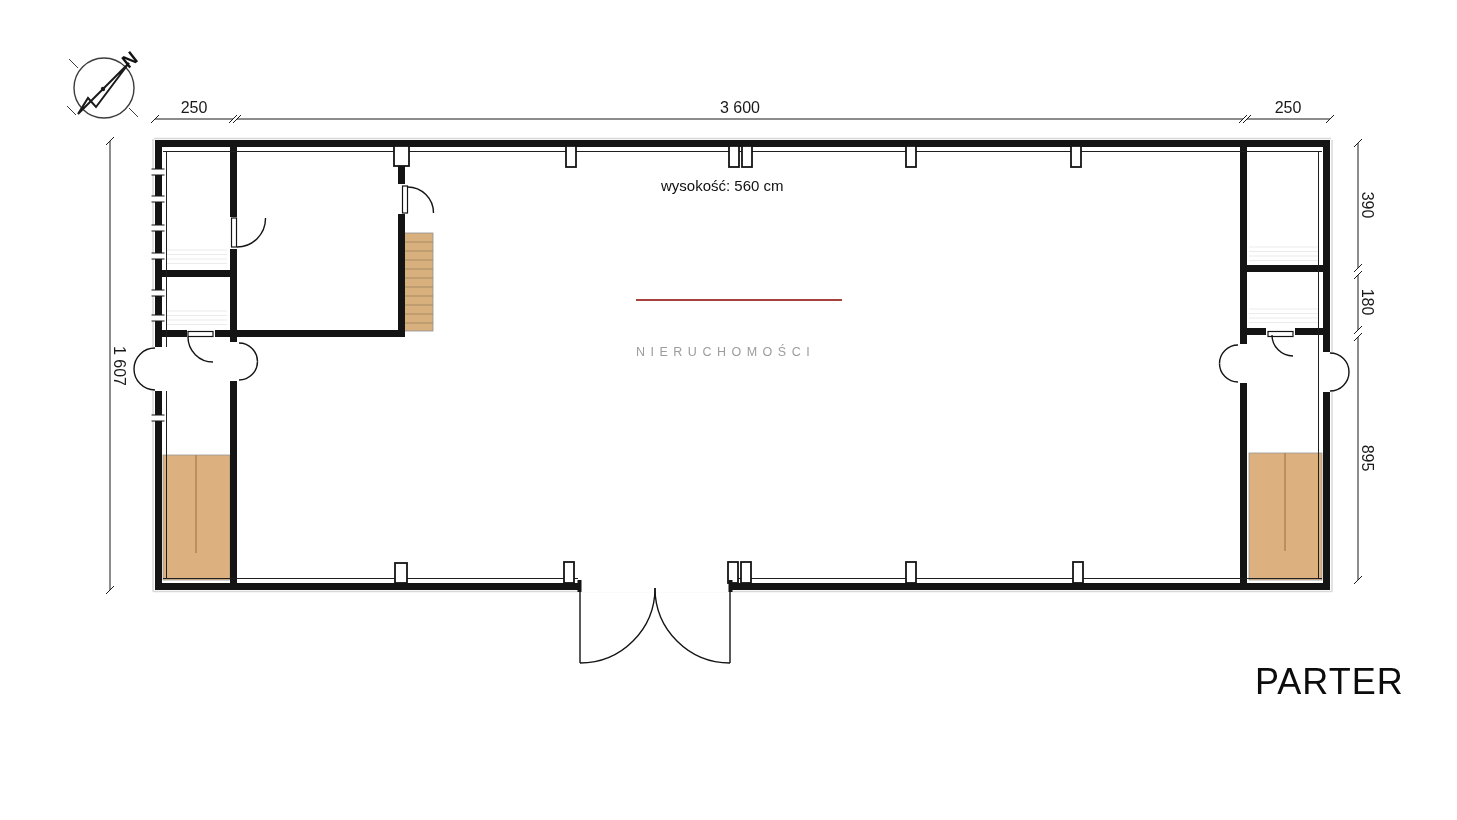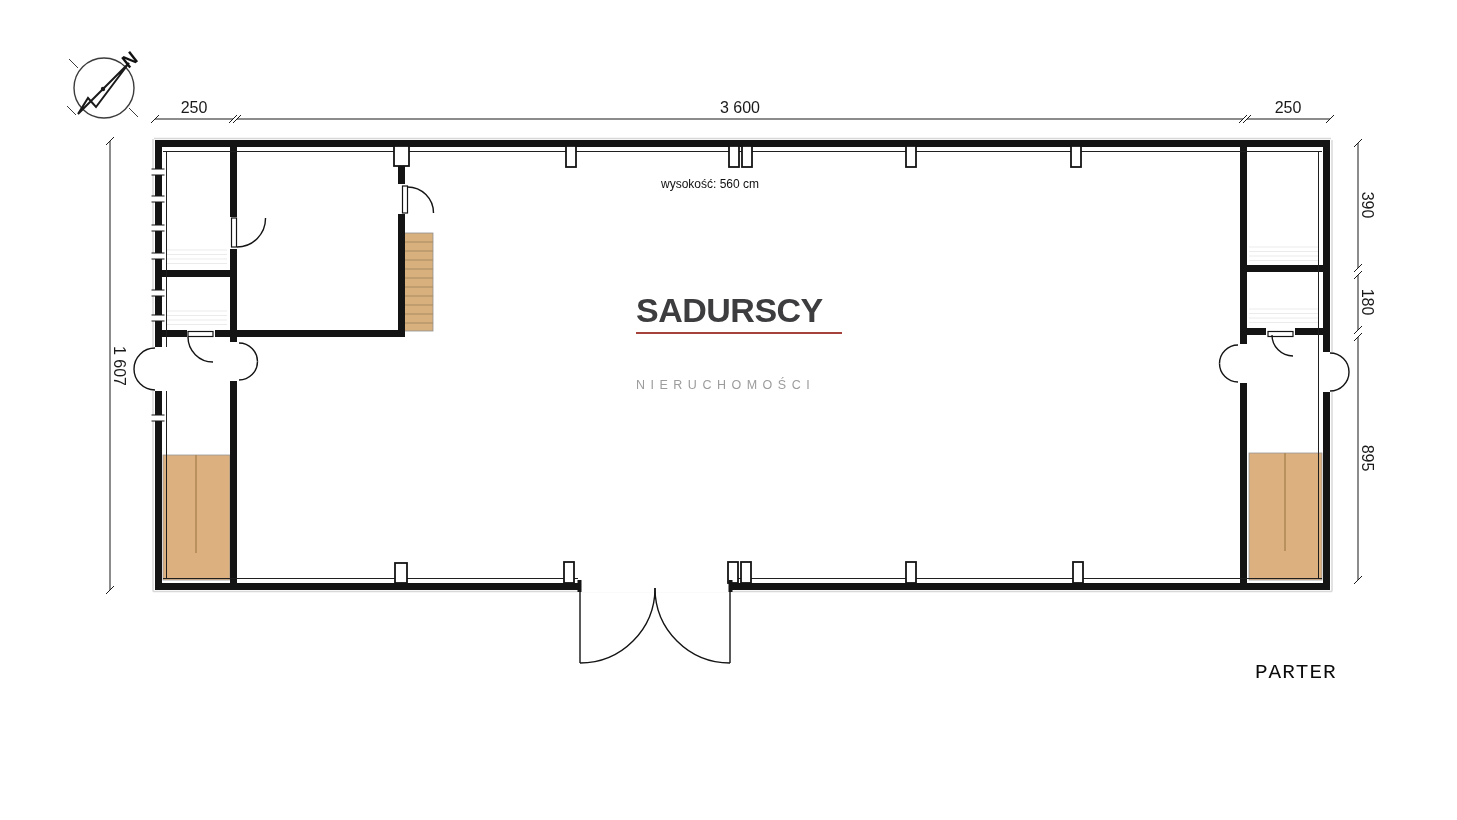--- a/index.html
+++ b/index.html
@@ -8,22 +8,22 @@
   .plan-svg{position:absolute;left:0;top:0;}
   .plan-svg text{font-family:"Liberation Sans",sans-serif;font-size:16px;fill:#1a1a1a;}
 
   .logo{position:absolute;left:636px;top:294px;width:212px;}
   .logo-row{display:flex;align-items:center;}
   .brand{font-size:34px;font-weight:700;color:#3d3d3f;letter-spacing:-0.5px;line-height:33px;}
   .flag{width:26px;height:25px;background:#d8232a;transform:skewX(-24deg);margin-left:8px;}
   .logo-divider{height:2px;background:#a6423c;margin:5px 0 6px;width:206px;}
   .tagline{font-size:12.5px;letter-spacing:5.5px;color:#9c9c9c;white-space:nowrap;margin-top:44px;}
 
-  .height-note{position:absolute;left:661px;top:177px;font-size:12px;color:#101010;}
-  .floor-label{position:absolute;left:1255px;top:661px;font-size:21px;color:#0c0c0c;letter-spacing:1px;font-family:Liberation Mono, monospace;}
+  .height-note{position:absolute;left:661px;top:177px;font-size:15px;color:#101010;}
+  .floor-label{position:absolute;left:1255px;top:661px;font-size:36px;color:#0c0c0c;letter-spacing:1px;}
 </style>
 </head>
 <body>
 
 <div class="canvas">
 
 <svg class="plan-svg" width="1457" height="820" viewBox="0 0 1457 820">
 
   <g stroke="#d8d8d8" stroke-width="1.5">
     <line x1="153" y1="139" x2="153" y2="591.5"></line>
@@ -244,22 +244,19 @@
     <line x1="129" y1="108" x2="138" y2="117" stroke="#3c3c3c" stroke-width="1"></line>
     <path d="M 129 63 L 78 114 L 88 98 L 96 107 Z" fill="#ffffff" stroke="#1a1a1a" stroke-width="2" stroke-linejoin="miter"></path>
     <circle cx="103" cy="89" r="2.2" fill="#1a1a1a"></circle>
     <text x="130" y="66" text-anchor="middle" transform="rotate(-38 130 60)" style="font-size:19px;font-weight:bold;fill:#111;">N</text>
   </g>
 </svg>
 
 <div class="height-note">wysokość: 560 cm</div>
 
 <div class="logo">
-  <div class="logo-row">
-    <span class="brand">SADURSCY</span>
-  </div>
   <div class="logo-divider"></div>
   <div class="tagline">NIERUCHOMOŚCI</div>
 </div>
 
 <div class="floor-label">PARTER</div>
 
 </div>
 
 </body></html>

